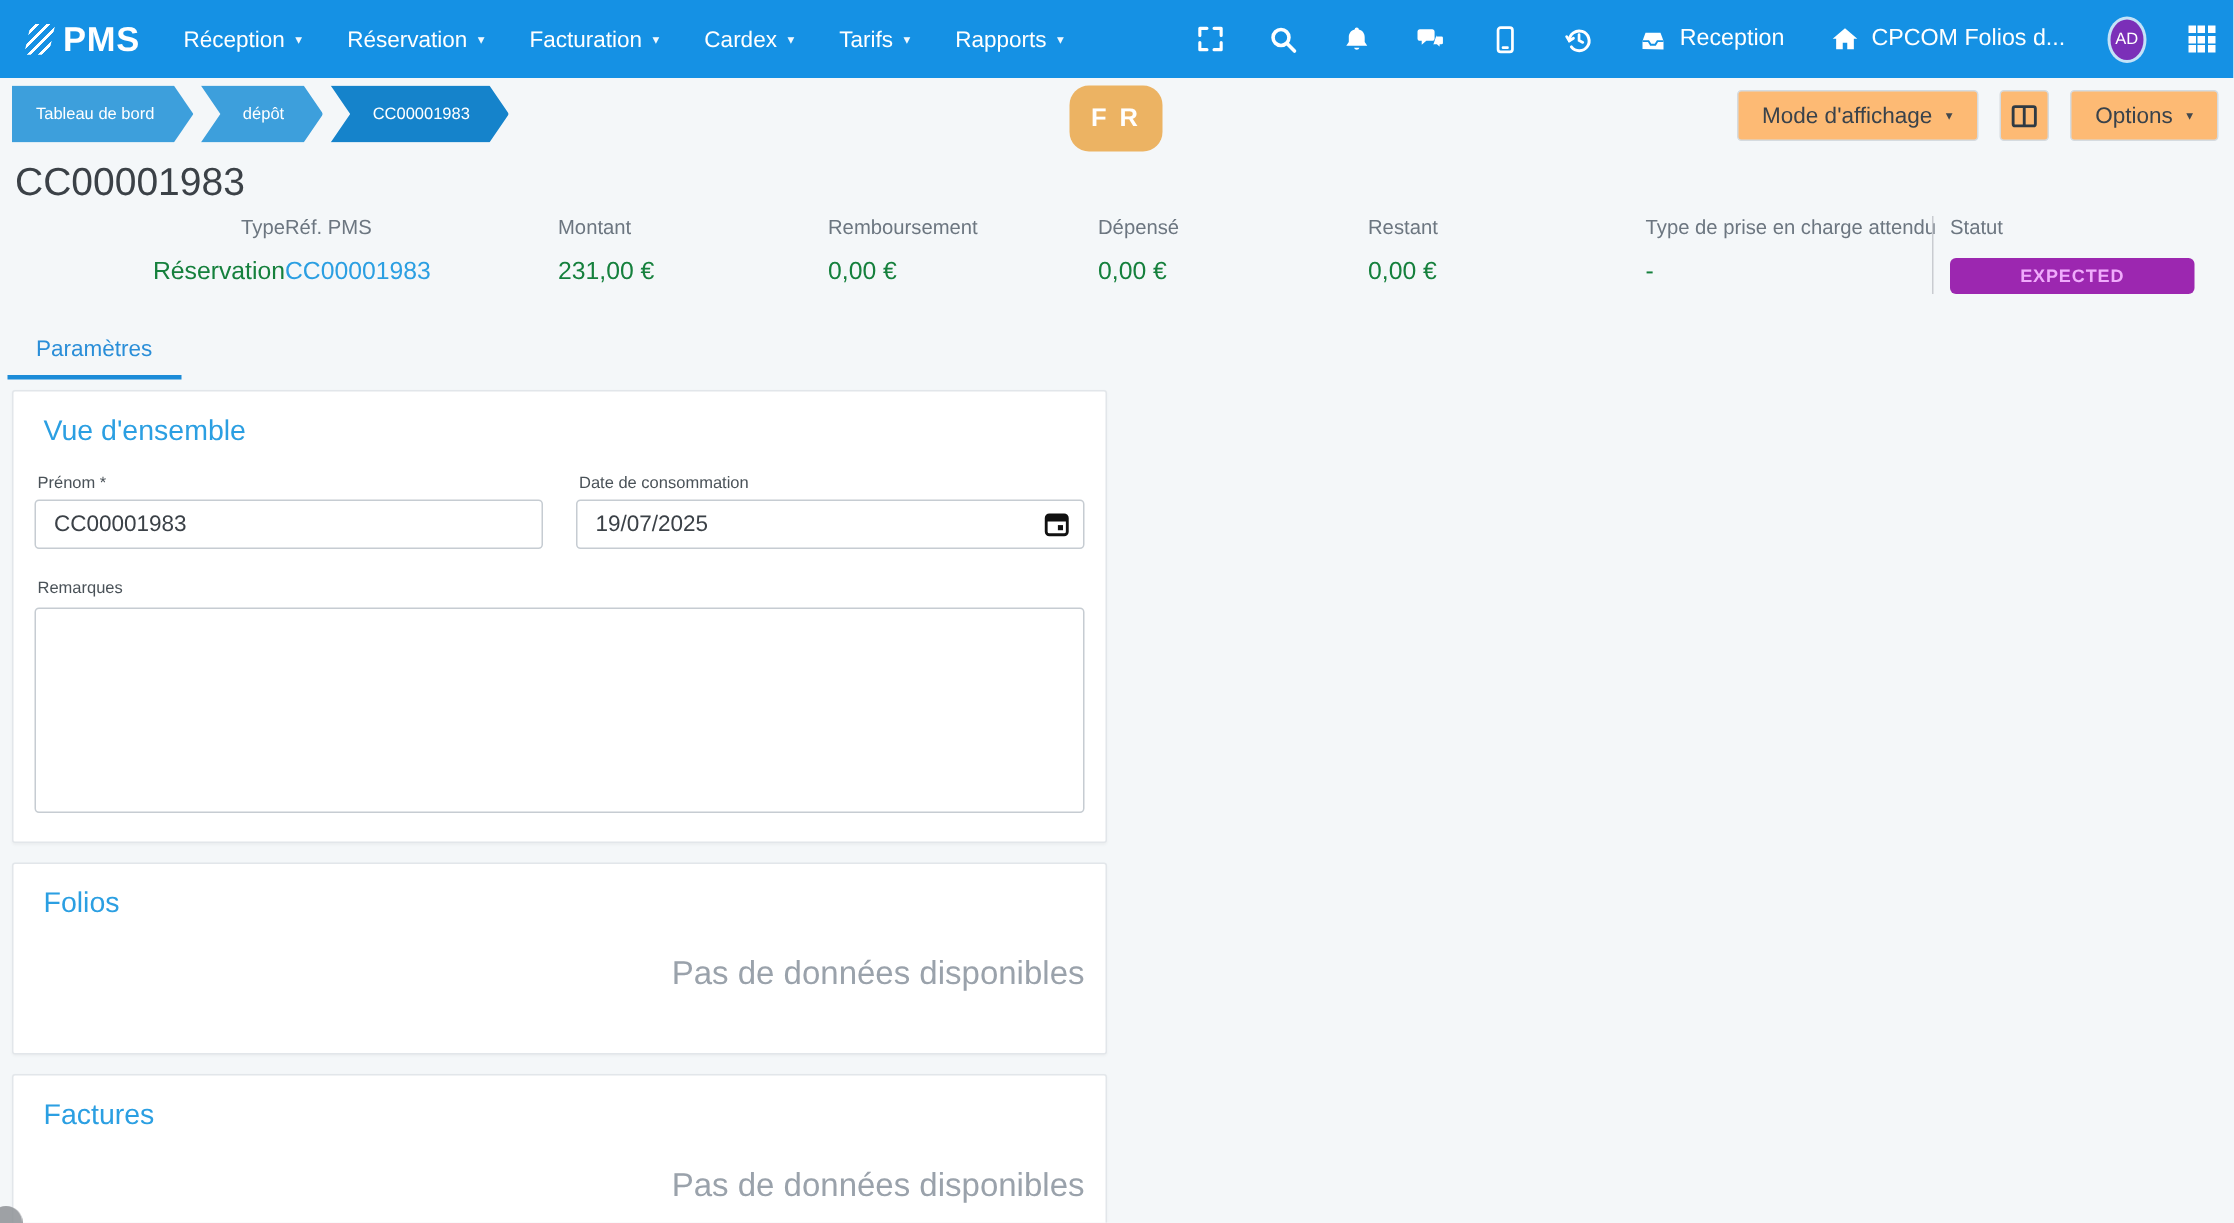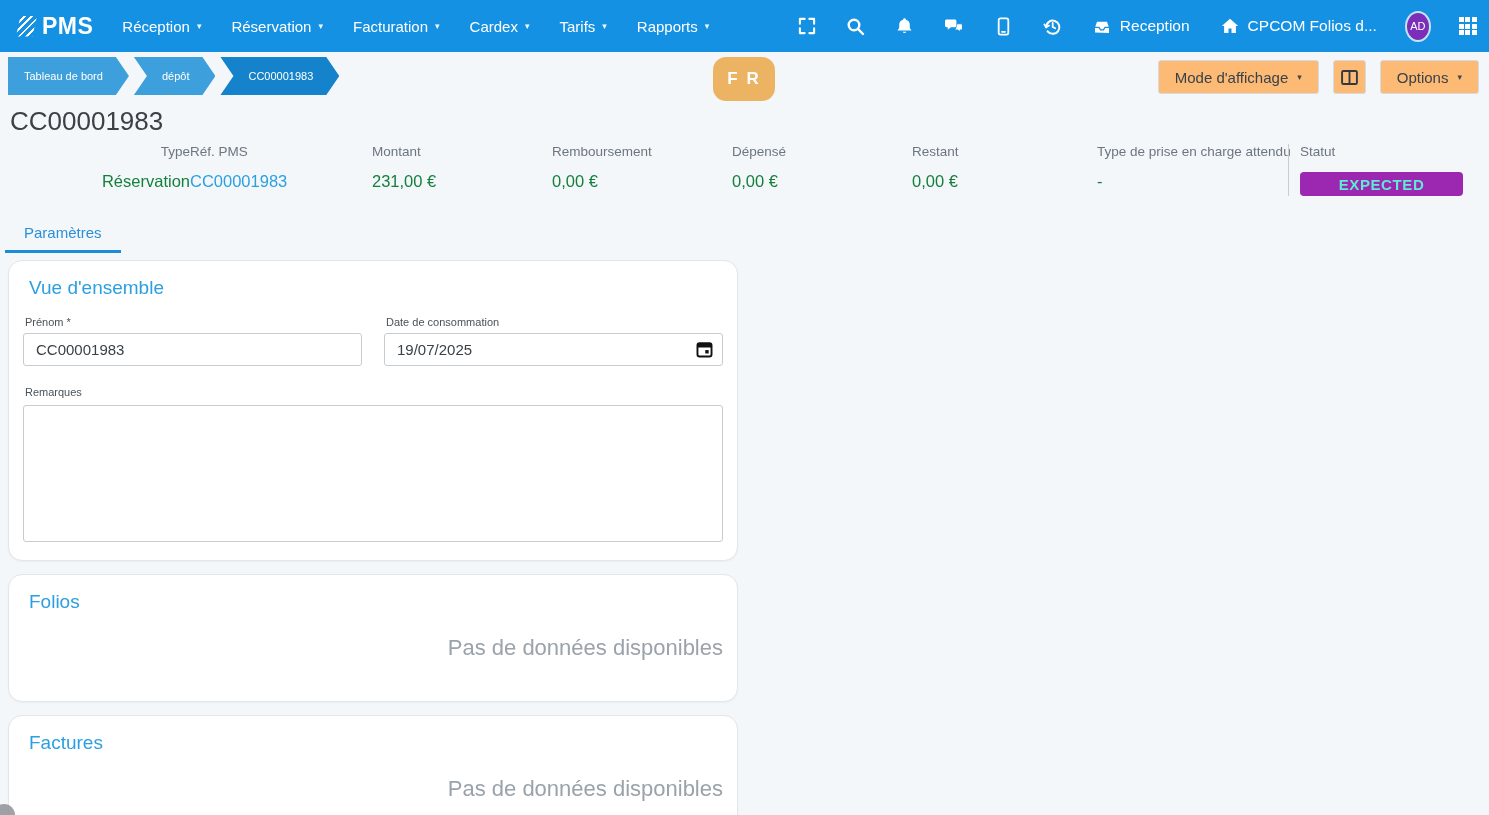--- a/index.html
+++ b/index.html
@@ -79,35 +79,35 @@
   .stat:nth-child(2){ width:182px; }
   .stat:nth-child(3){ width:180px; }
   .stat:nth-child(4){ width:180px; }
   .stat:nth-child(5){ width:180px; }
   .stat:nth-child(6){ width:185px; }
   .stat:nth-child(7){ width:191px; }
   .stat-value.link { color:#2b9fe2; cursor:pointer; }
   .status-col { border-left:1px solid #c9ccd1; padding-left:11px; flex:1; }
   .badge-expected {
     width:163px; height:24px; margin-top:7px; background:#9c27b0; border-radius:4px;
-    color:#5eead4; font-size:15px; font-weight:700; letter-spacing:.6px;
+    color:#f0abfc; font-size:12px; font-weight:700; letter-spacing:.6px;
     display:flex; align-items:center; justify-content:center;
   }
 
   
   .tabs { margin:20px 0 7px 5px; }
   .tab {
     display:inline-block; padding:8px 19px 9px; font-size:15px; color:#2a8ed8;
     border-bottom:3px solid #1c8cd8; cursor:pointer;
   }
 
   
   .card {
     width:730px; margin:0 0 13px 8px; background:#fff;
-    border:1px solid #e2e6ea; border-radius:14px;
+    border:1px solid #e2e6ea; border-radius:2px;
     box-shadow:0 1px 2px rgba(0,0,0,.04);
   }
   .card-body { padding:12px 14px 14px; }
   .card-title { color:#2b9fe2; font-size:19px; font-weight:400; margin:4px 0 0 6px; }
   .overview .card-title { margin-bottom:17px; }
   .form-row { display:flex; gap:22px; }
   .form-col { flex:1; }
   .field-label { font-size:11px; color:#4a5258; margin:0 0 5px 2px; }
   .text-input {
     width:100%; height:33px; border:1px solid #c6ccd2; border-radius:3px;

